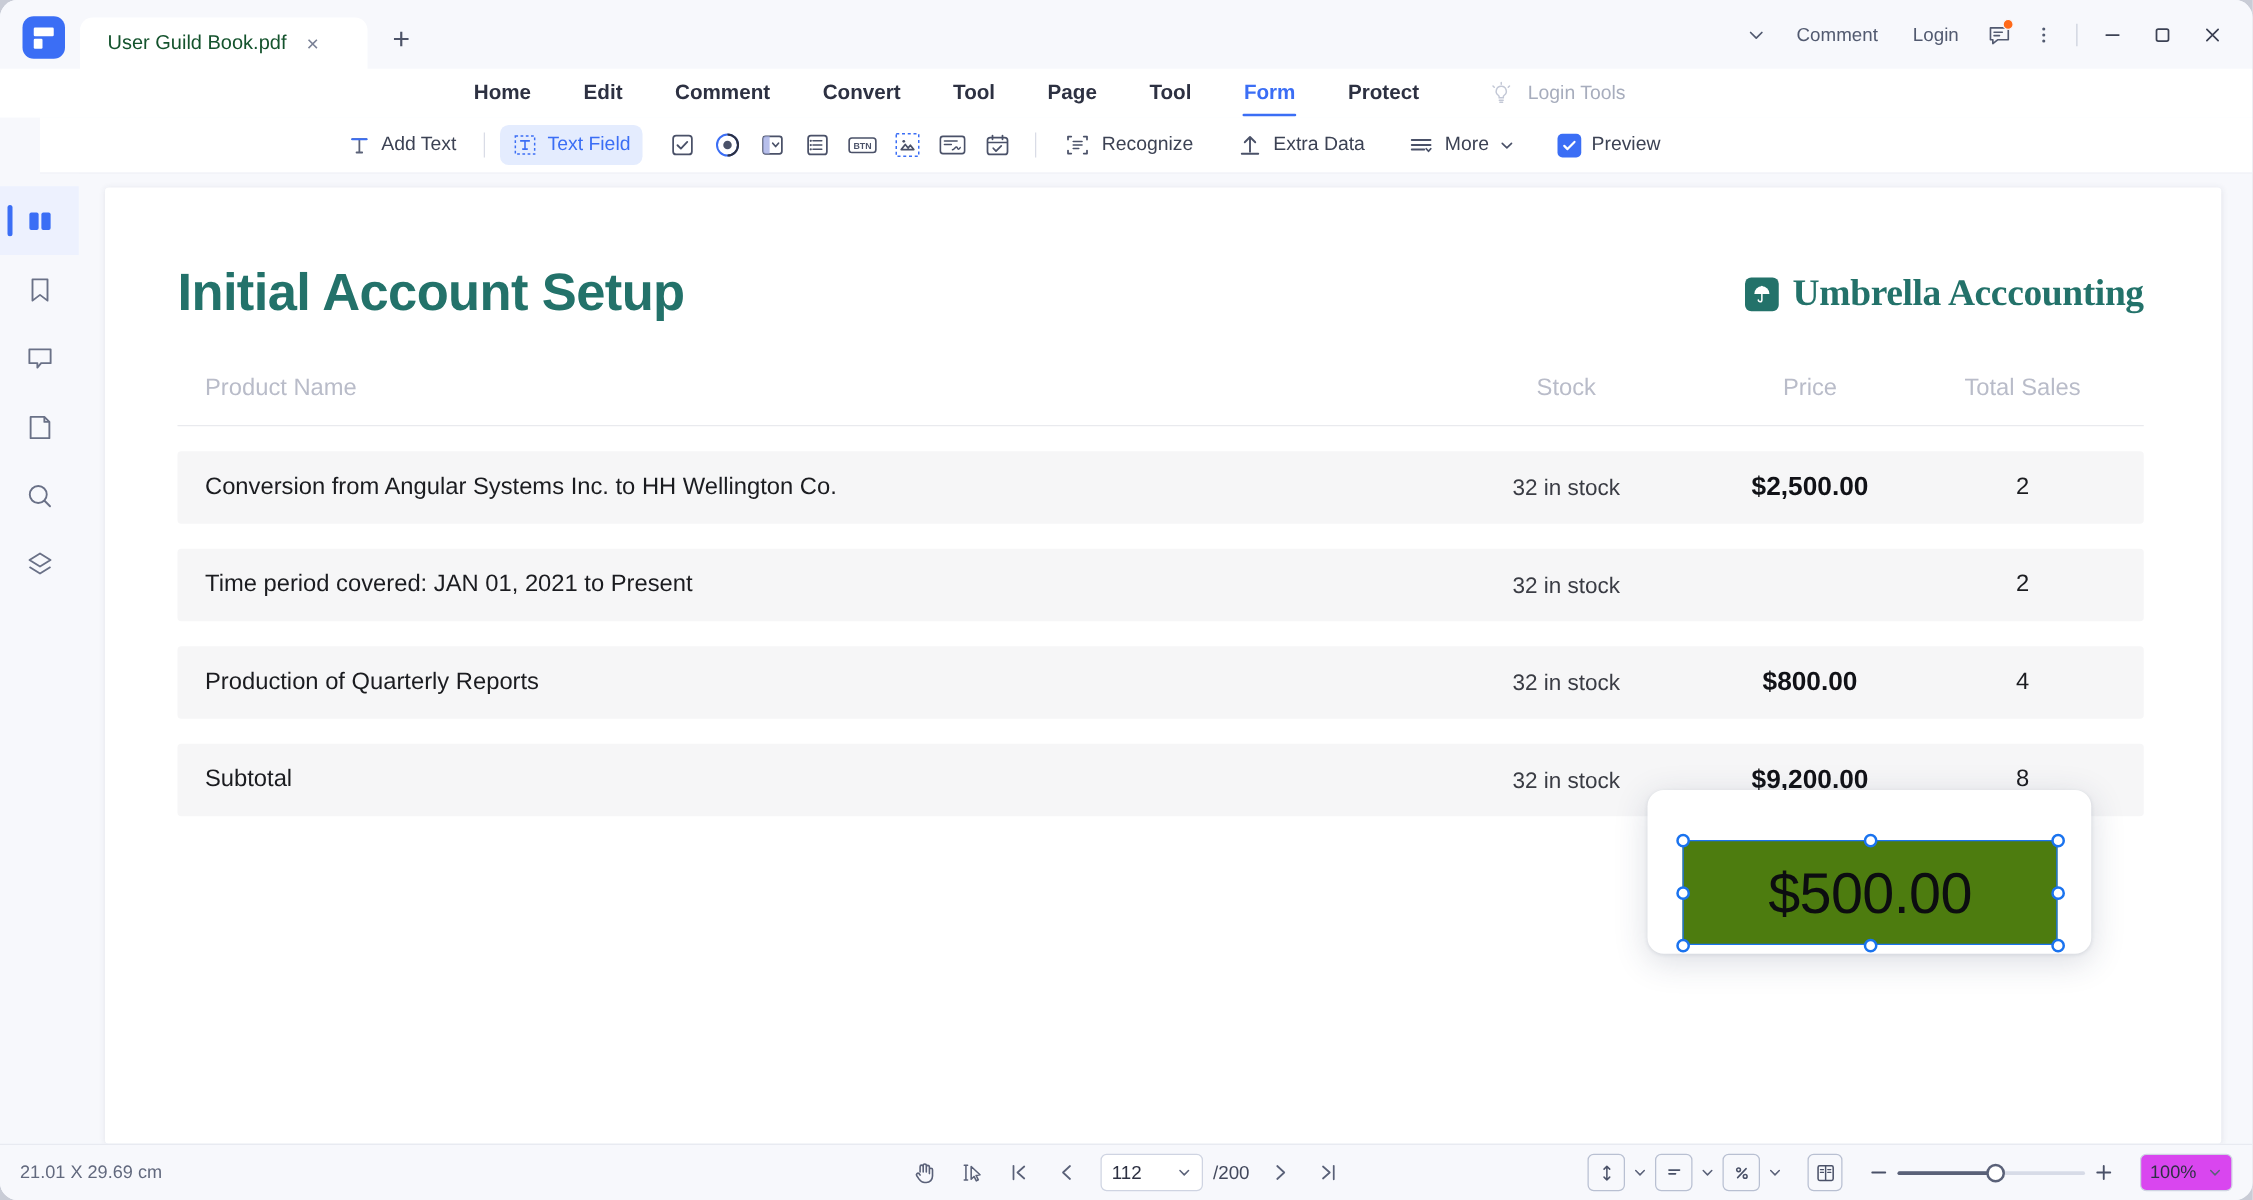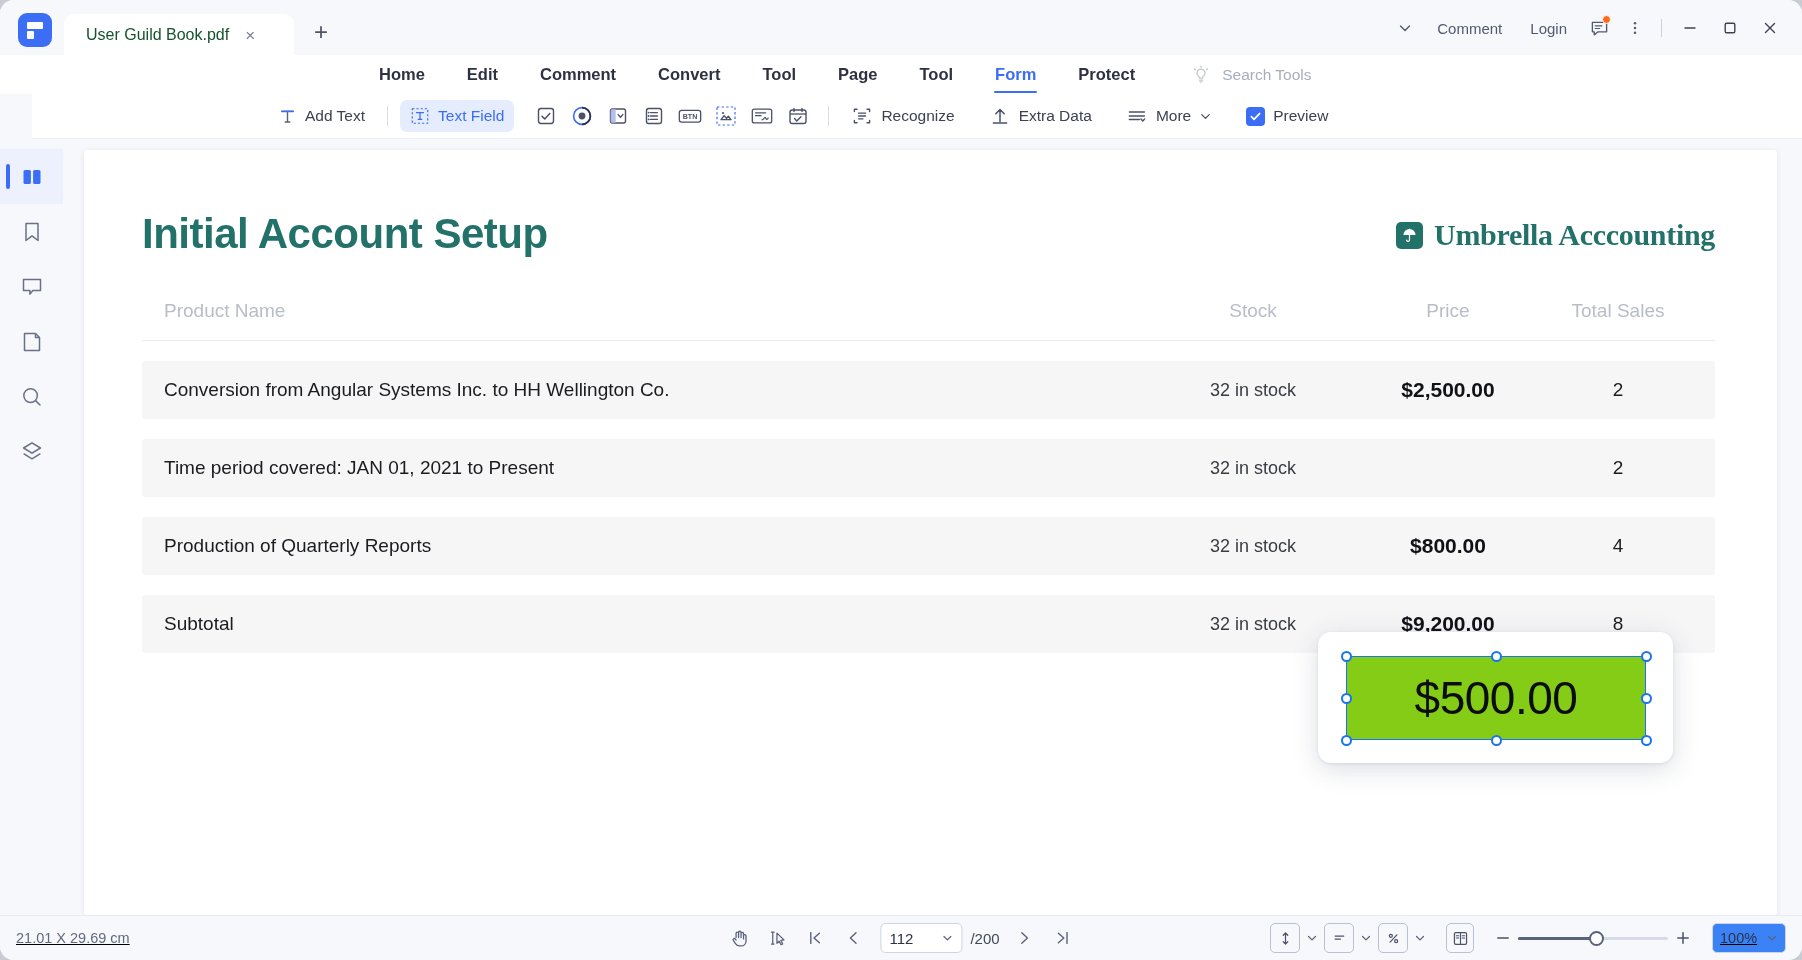--- a/index.html
+++ b/index.html
@@ -204,23 +204,23 @@
   
   .field-pop {
     position: absolute;
     left: 1255px; top: 493px;
     width: 355px; height: 131px;
     background: #ffffff;
     border-radius: 13px;
     box-shadow: 0 6px 26px rgba(40,55,90,.17), 0 1px 3px rgba(40,55,90,.10);
   }
   .field-box {
-    position: absolute; left: 28px; top: 24px;
+    position: absolute; left: 28px; top: 40px;
     width: 300px; height: 84px;
-    background: #84cc16;
+    background: #4d7c0f;
     border: 1.8px solid #1a73ef;
   }
   .field-val {
     width: 100%; height: 100%;
     display: flex; align-items: center; justify-content: center;
     font-size: 46px; color: #0c0d10; letter-spacing: -0.5px;
   }
   .hdl {
     position: absolute; width: 11px; height: 11px;
     background: #fff; border: 2px solid #1a73ef; border-radius: 50%;
@@ -233,21 +233,21 @@
   .hdl.bl { left: -6.5px; bottom: -6.5px; }
   .hdl.bc { left: 50%; margin-left: -5.5px; bottom: -6.5px; }
   .hdl.br { right: -6.5px; bottom: -6.5px; }
 
   
   .statusbar {
     flex: 0 0 45px; height: 45px;
     background: #f7f8fc;
     border-top: 1px solid #e8eaf1;
     display: flex; align-items: center;
-    padding: 0 16px; position: relative; text-decoration: underline;
+    padding: 0 16px; position: relative;
   }
   .sz-text { font-size: 14.5px; color: #62697e; }
   .pager {
     position: absolute; left: 50%; transform: translateX(-50%);
     display: flex; align-items: center; gap: 0;
   }
   .pg-ico {
     width: 38px; height: 30px;
     display: flex; align-items: center; justify-content: center;
     color: #5a6persist; color: #5a6178;
@@ -274,21 +274,21 @@
   }
   .slider { width: 150px; height: 30px; position: relative; display: flex; align-items: center; }
   .slider .trk { width: 100%; height: 3px; background: #d7dbe7; border-radius: 2px; }
   .slider .fil { position: absolute; left: 0; height: 3px; width: 52%; background: #5a6178; border-radius: 2px; }
   .slider .knob {
     position: absolute; left: 52%; width: 15px; height: 15px; margin-left: -7.5px;
     background: #fff; border: 2px solid #5a6178; border-radius: 50%;
   }
   .z-pct {
     width: 74px; height: 30px; margin-left: 14px;
-    border: 1px solid #cfd4e2; border-radius: 5px; background: #3b82f6;
+    border: 1px solid #cfd4e2; border-radius: 5px; background: #d946ef;
     display: flex; align-items: center; justify-content: space-between;
     padding: 0 7px; font-size: 14.5px; color: #2d3142;
   }
 </style>
 </head>
 <body>
 
 <div class="app">
 
   <div class="titlebar">
@@ -356,21 +356,21 @@
     <div class="menu-item active">Form</div>
     <div class="menu-item">Protect</div>
     <div class="search-tools">
       <span style="color:#c3c8d6;display:flex">
         <svg width="22" height="22" viewBox="0 0 24 24">
             <path d="M12 5.5a4.3 4.3 0 00-2.6 7.8c.5.4.8 1 .8 1.6v.6h3.6v-.6c0-.6.3-1.2.8-1.6A4.3 4.3 0 0012 5.5z" fill="none" stroke="currentColor" stroke-width="1.3"></path>
             <path d="M10.3 17.6h3.4M10.8 19.4h2.4" stroke="currentColor" stroke-width="1.3" stroke-linecap="round"></path>
             <path d="M12 2.2v1.6M4.8 5.2l1.1 1.1M19.2 5.2l-1.1 1.1" stroke="currentColor" stroke-width="1.3" stroke-linecap="round"></path>
           </svg>
       </span>
-      <span class="search-ph">Search Tools</span>
+      <span class="search-ph">Login Tools</span>
     </div>
   </div>
 
   <div class="formbar">
     <div class="fb-btn">
       <span style="display:flex;color:#5b6imagine;color:#5b6278">
         <svg width="19" height="19" viewBox="0 0 20 20">
             <path d="M4 4.6h12M10 4.6v11.2M7.6 15.8h4.8" stroke="#5b6278" stroke-width="1.5" stroke-linecap="round"></path>
             <path d="M4 4.6h12" stroke="#3b6ef5" stroke-width="1.8" stroke-linecap="round"></path>
           </svg>

